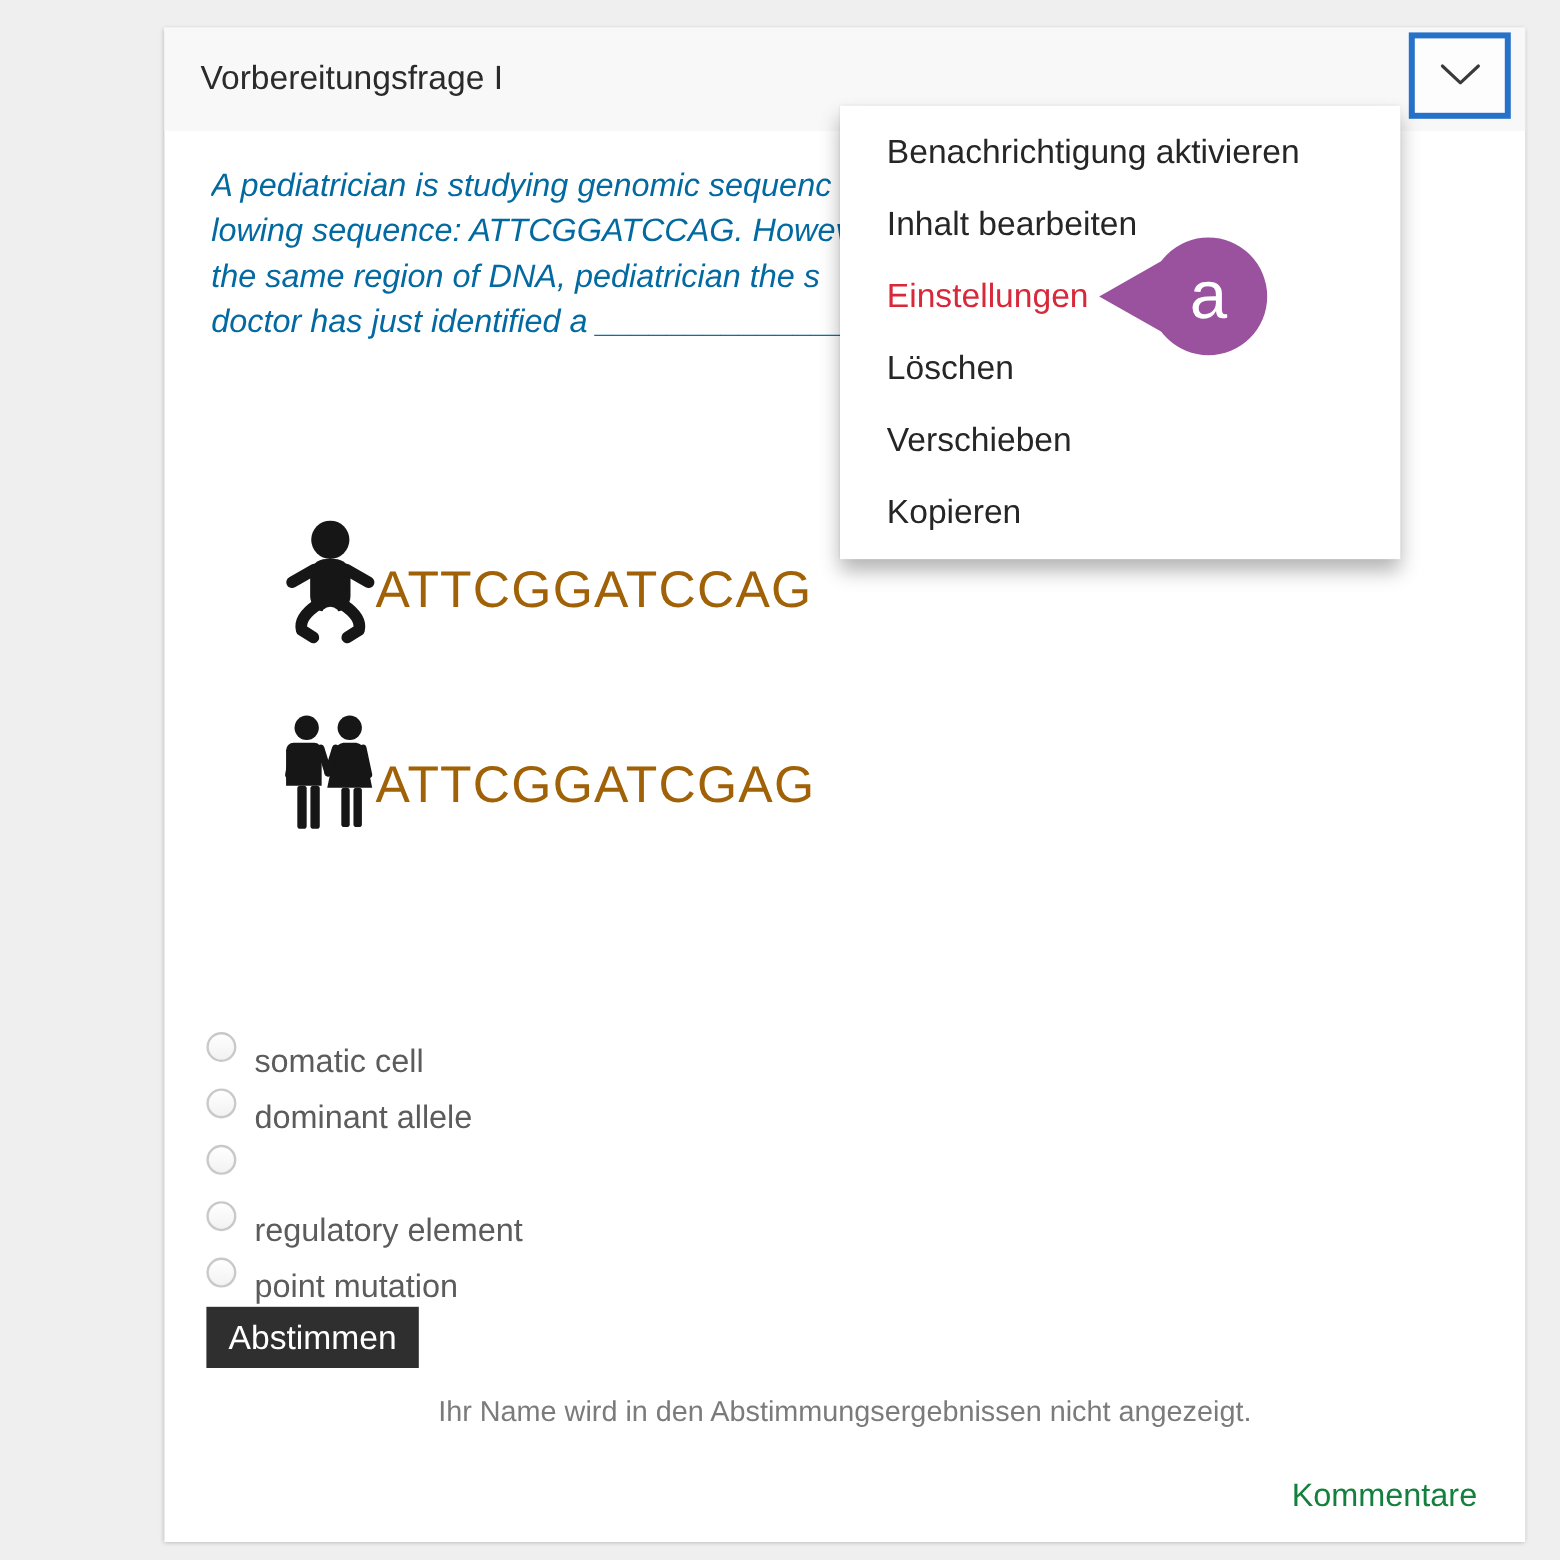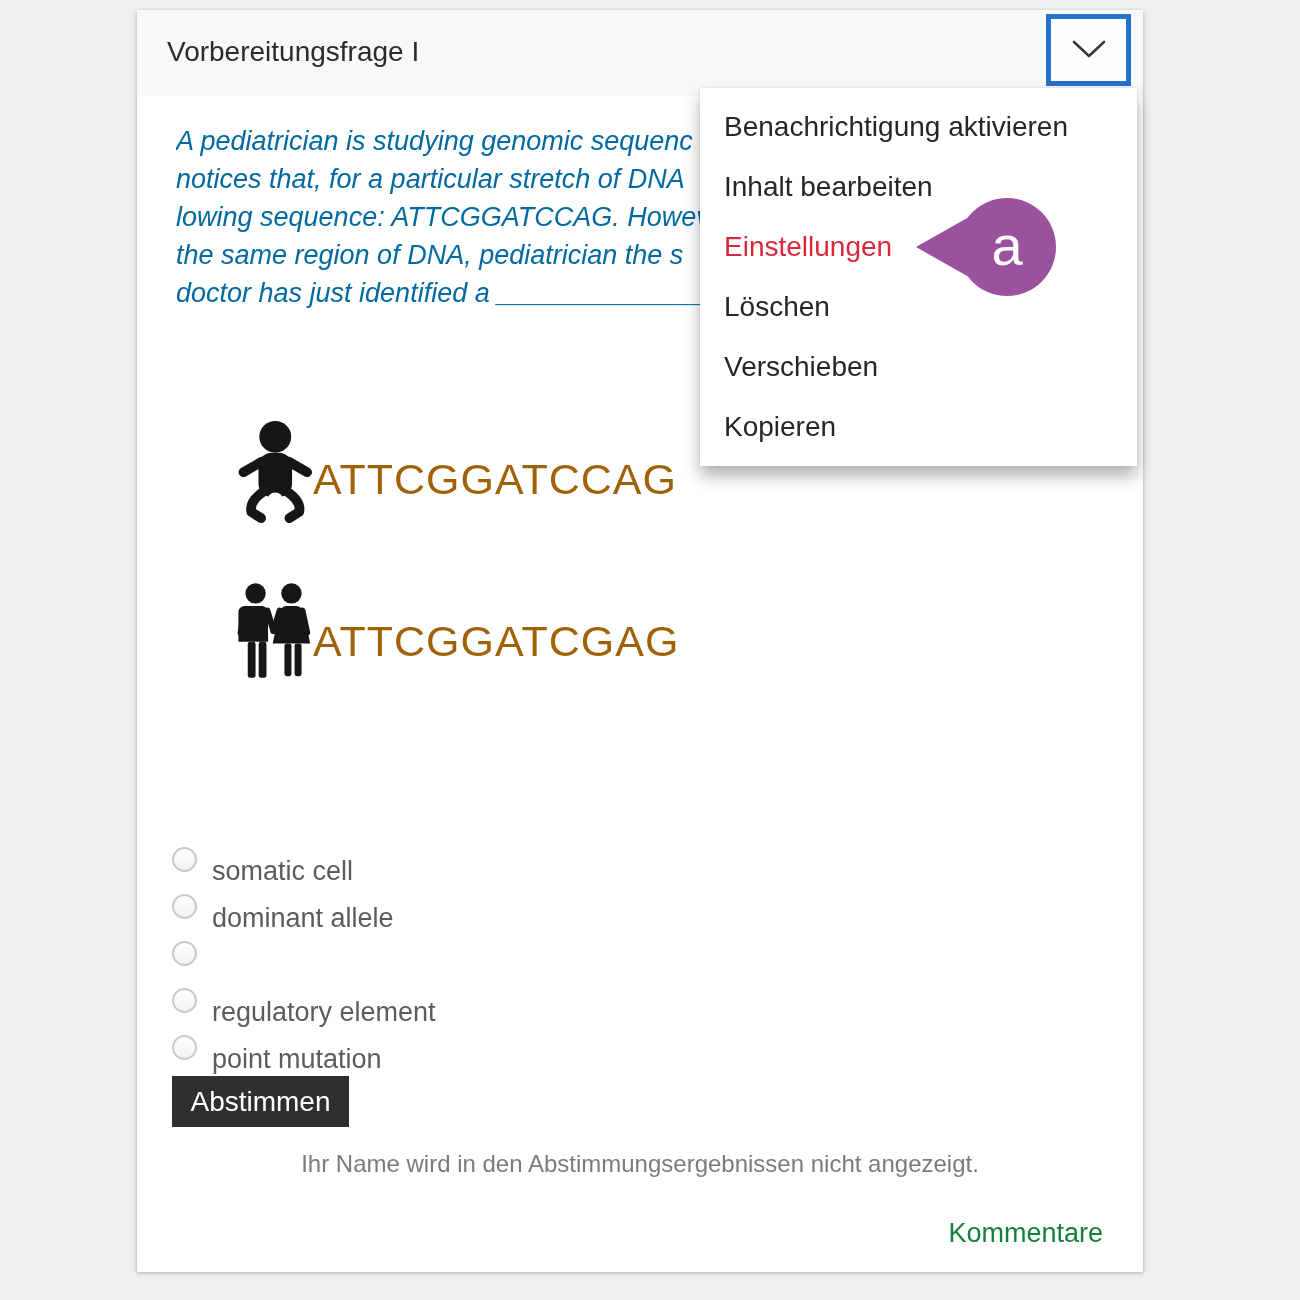--- a/index.html
+++ b/index.html
@@ -4,21 +4,21 @@
 <style>
   html,body{margin:0;padding:0;}
   body{
     width:1300px;height:1300px;position:relative;overflow:hidden;
     background:#f0efef;
     font-family:"Liberation Sans","DejaVu Sans",sans-serif;
     -webkit-font-smoothing:antialiased;
   }
   
   .card{
-    position:absolute;left:137px;top:10px;width:1006px;height:1262px;
+    position:absolute;left:137px;top:23px;width:1134px;height:1262px;
     background:#ffffff;box-shadow:0 1px 4px rgba(0,0,0,0.28);
   }
   .card-header{
     position:absolute;left:0;top:0;width:100%;height:86px;
     background:#f8f8f8;
   }
   .card-title{
     position:absolute;left:30px;top:26px;
     font-size:28px;color:#2b2b2b;white-space:nowrap;
   }
@@ -66,21 +66,21 @@
     position:absolute;left:0;top:1140px;width:100%;text-align:center;
     font-size:24px;color:#7b7b7b;
   }
   .comments{
     position:absolute;right:40px;top:1208px;font-size:27px;color:#15803d;
     cursor:pointer;white-space:nowrap;
   }
   
   .context-menu{
     position:absolute;left:700px;top:88px;width:435px;
-    background:#ffffff;padding:9px 1px;
+    background:#ffffff;padding:9px 16px;
     box-shadow:0 10px 16px rgba(0,0,0,0.30), 0 0 2px rgba(0,0,0,0.12);
     z-index:5;
   }
   .menu-item{
     height:60px;display:flex;align-items:center;padding-left:23px;
     font-size:28px;color:#262626;cursor:pointer;white-space:nowrap;
   }
   .menu-item.danger{color:#d8283a;}
   
   .annotation{position:absolute;left:912px;top:196px;z-index:6;}
@@ -99,21 +99,20 @@
       <span>
         <svg width="38" height="24" viewBox="0 0 38 24">
           <polyline points="4,5 19,19 34,5" fill="none" stroke="#3a3a3a" stroke-width="2.6" stroke-linecap="round" stroke-linejoin="round"></polyline>
         </svg>
       </span>
     </button>
   </div>
 
   <div class="question">
     <div class="qline">A pediatrician is studying genomic sequenc</div>
-    <div class="qline">notices that, for a particular stretch of DNA</div>
     <div class="qline">lowing sequence: ATTCGGATCCAG. However,</div>
     <div class="qline">the same region of DNA, pediatrician the s</div>
     <div class="qline">doctor has just identified a ______________</div>
   </div>
 
   <div class="seq-row row1">
     <span class="seq-icon">
       <svg width="79" height="115" viewBox="0 0 88 130">
         <g fill="#161616">
           <circle cx="46" cy="19" r="18"></circle>

